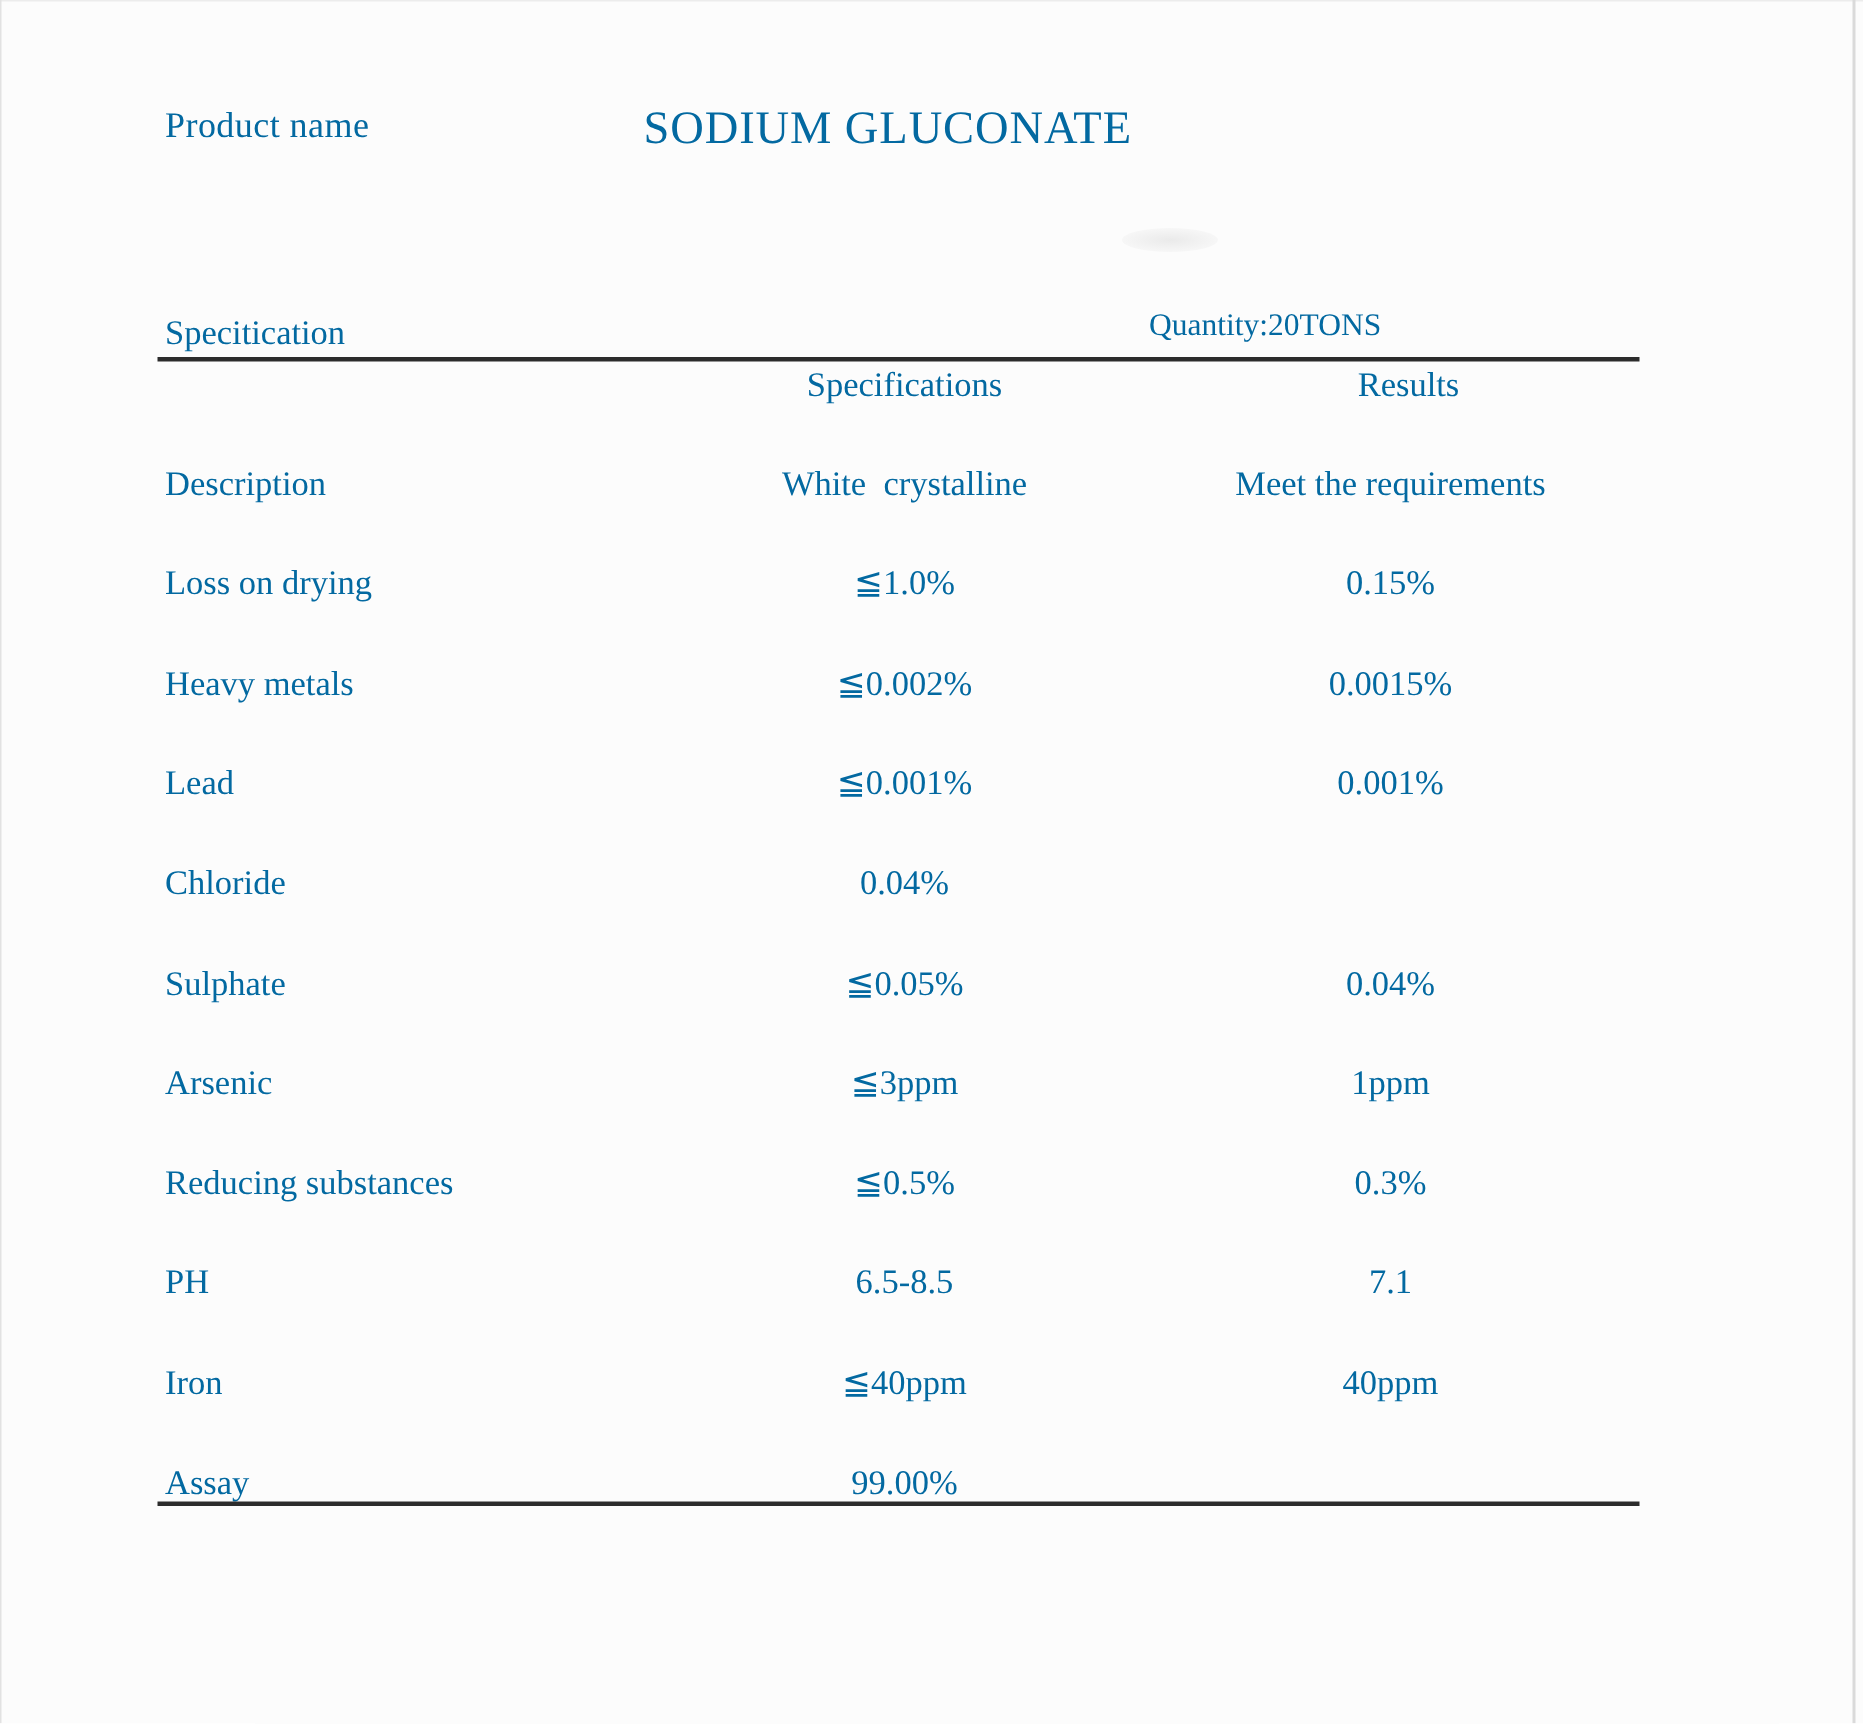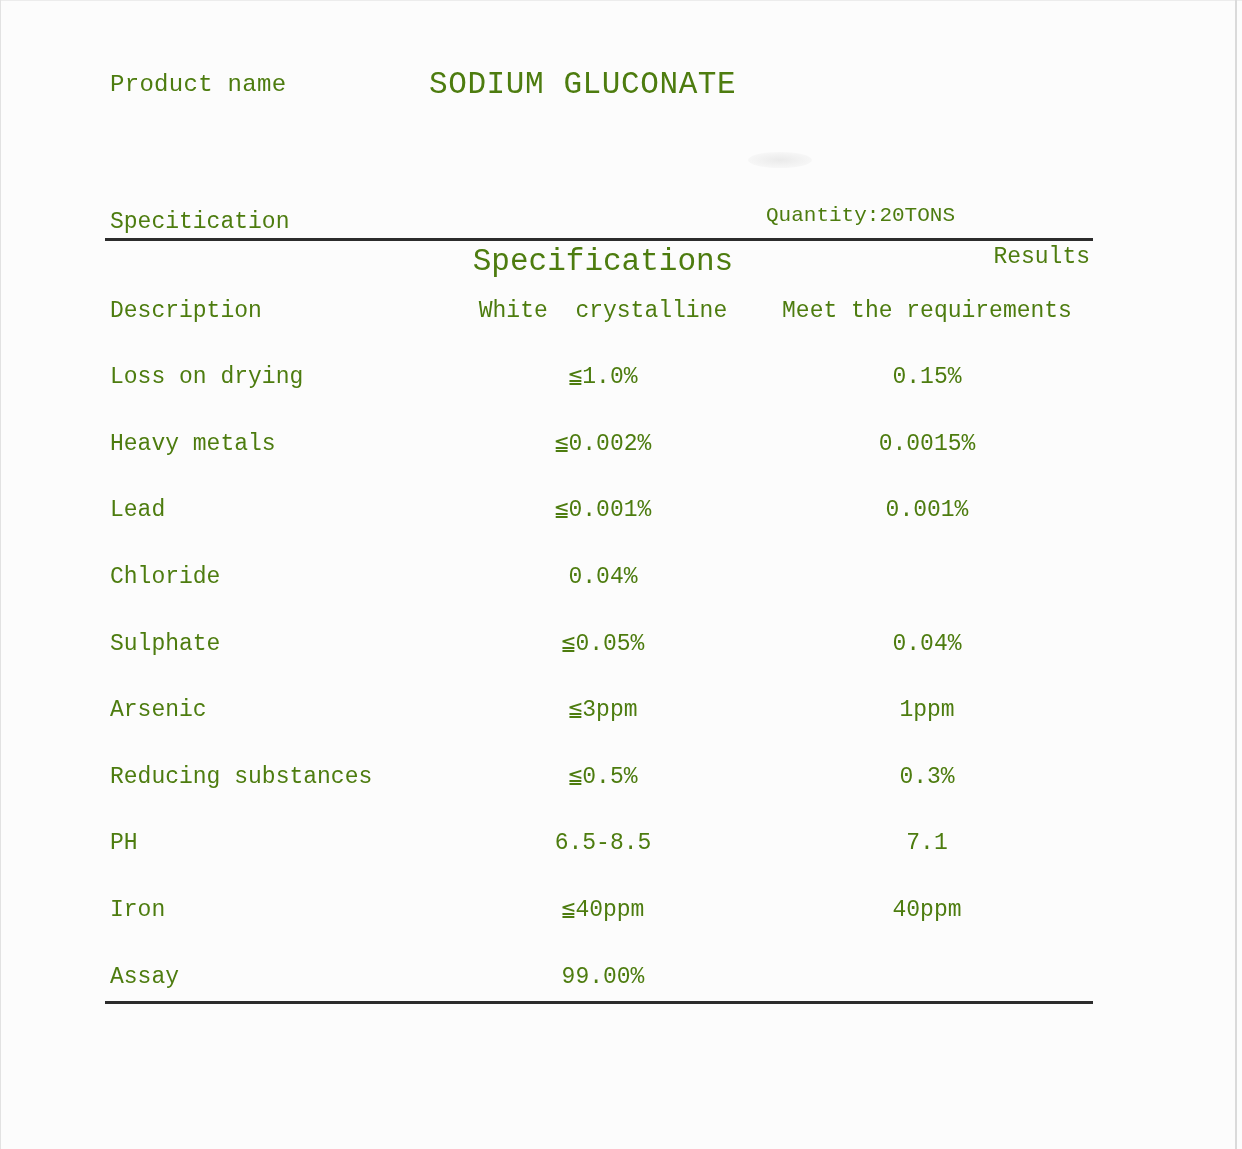--- a/index.html
+++ b/index.html
@@ -5,22 +5,22 @@
   html, body {
     margin: 0;
     padding: 0;
     background: #ffffff;
   }
   #page {
     position: relative;
     width: 1242px;
     height: 1149px;
     background: #fcfcfc;
-    font-family: Liberation Mono, monospace;
-    color: #4d7c0f;
+    font-family: Liberation Serif, serif;
+    color: #0369a1;
     overflow: hidden;
   }
   
   #edge-left {
     position: absolute;
     left: 0; top: 0;
     width: 1px; height: 1149px;
     background: #e2e2e2;
   }
   #edge-right {
@@ -70,32 +70,32 @@
     height: 3px;
     background: #2c2c2c;
   }
   #top-rule { top: 238px; }
   #bottom-rule { top: 1001px; }
 
   #col-spec-header {
     left: 450px; top: 244px;
     width: 306px;
     text-align: center;
-    font-size: 31px;
+    font-size: 23px;
   }
   #col-result-header {
-    left: 748px; top: 244px;
+    left: 768px; top: 244px;
     width: 342px;
-    text-align: right;
+    text-align: center;
     font-size: 23px;
   }
 
   #rows {
     position: absolute;
-    left: 110px; top: 278px;
+    left: 110px; top: 289px;
     width: 988px;
   }
   .trow {
     display: grid;
     grid-template-columns: 340px 306px 342px;
     height: 66.6px;
     align-items: center;
   }
   .cell {
     font-size: 23px;

